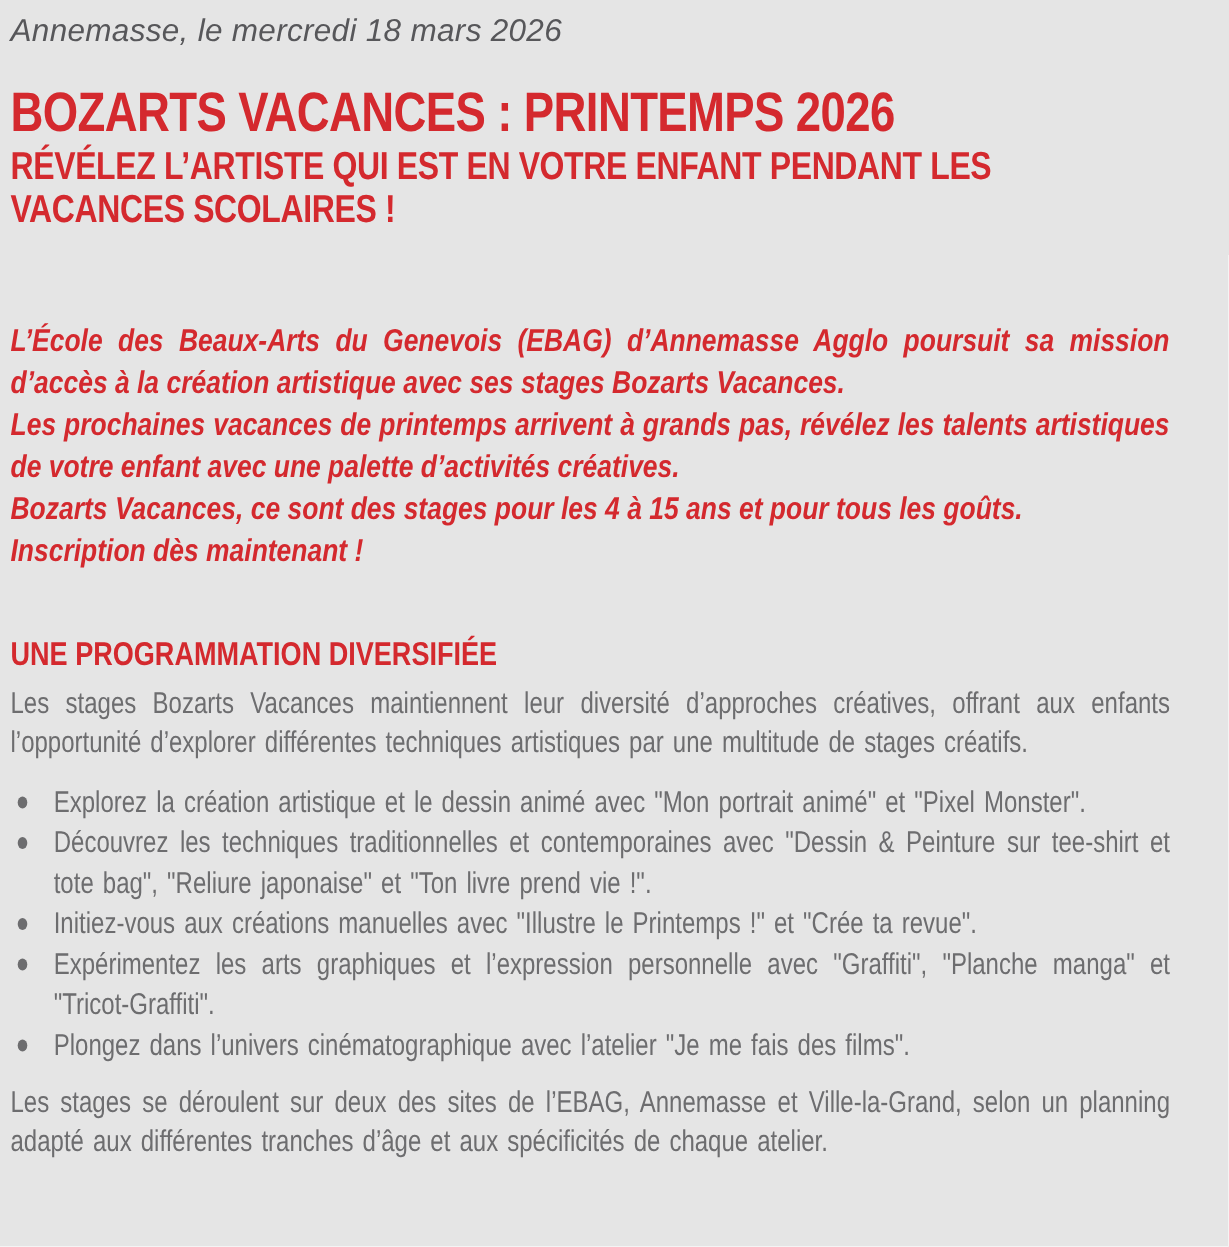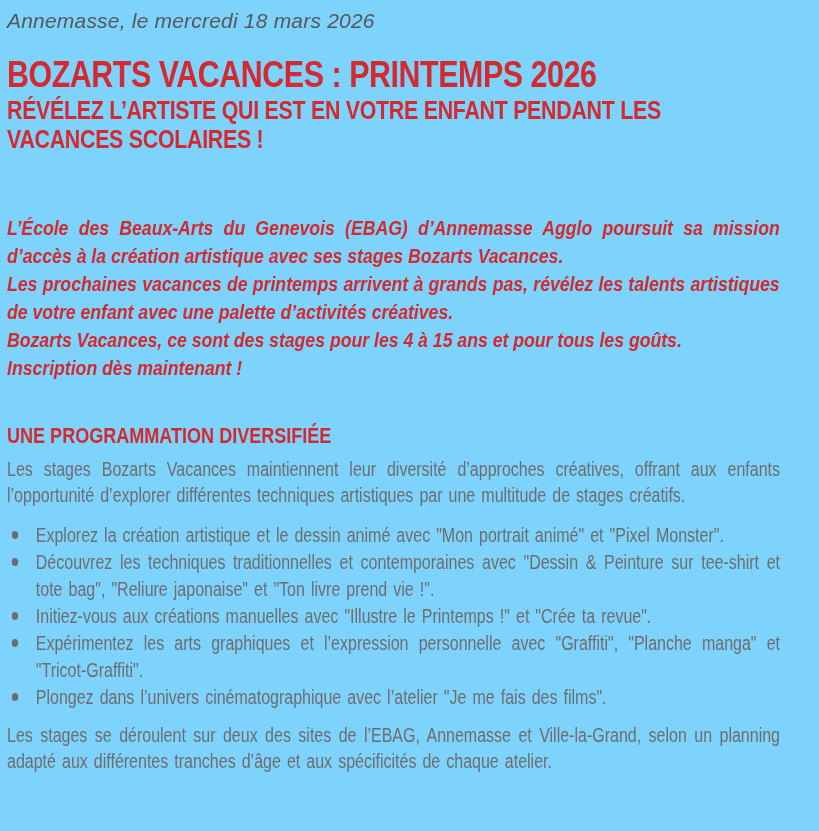--- a/index.html
+++ b/index.html
@@ -4,21 +4,21 @@
 <style>
   html, body {
     margin: 0;
     padding: 0;
     background: #ffffff;
   }
   .page {
     position: relative;
     width: 819px;
     height: 831px;
-    background: #7dd3fc;
+    background: #e5e5e5;
     overflow: hidden;
     box-sizing: border-box;
     padding: 8px 39px 0 7px;
     font-family: "Liberation Sans", sans-serif;
     --accent: #d4292e;
     --gray: #6d6d6f;
     --dategray: #57575a;
   }
 
   

